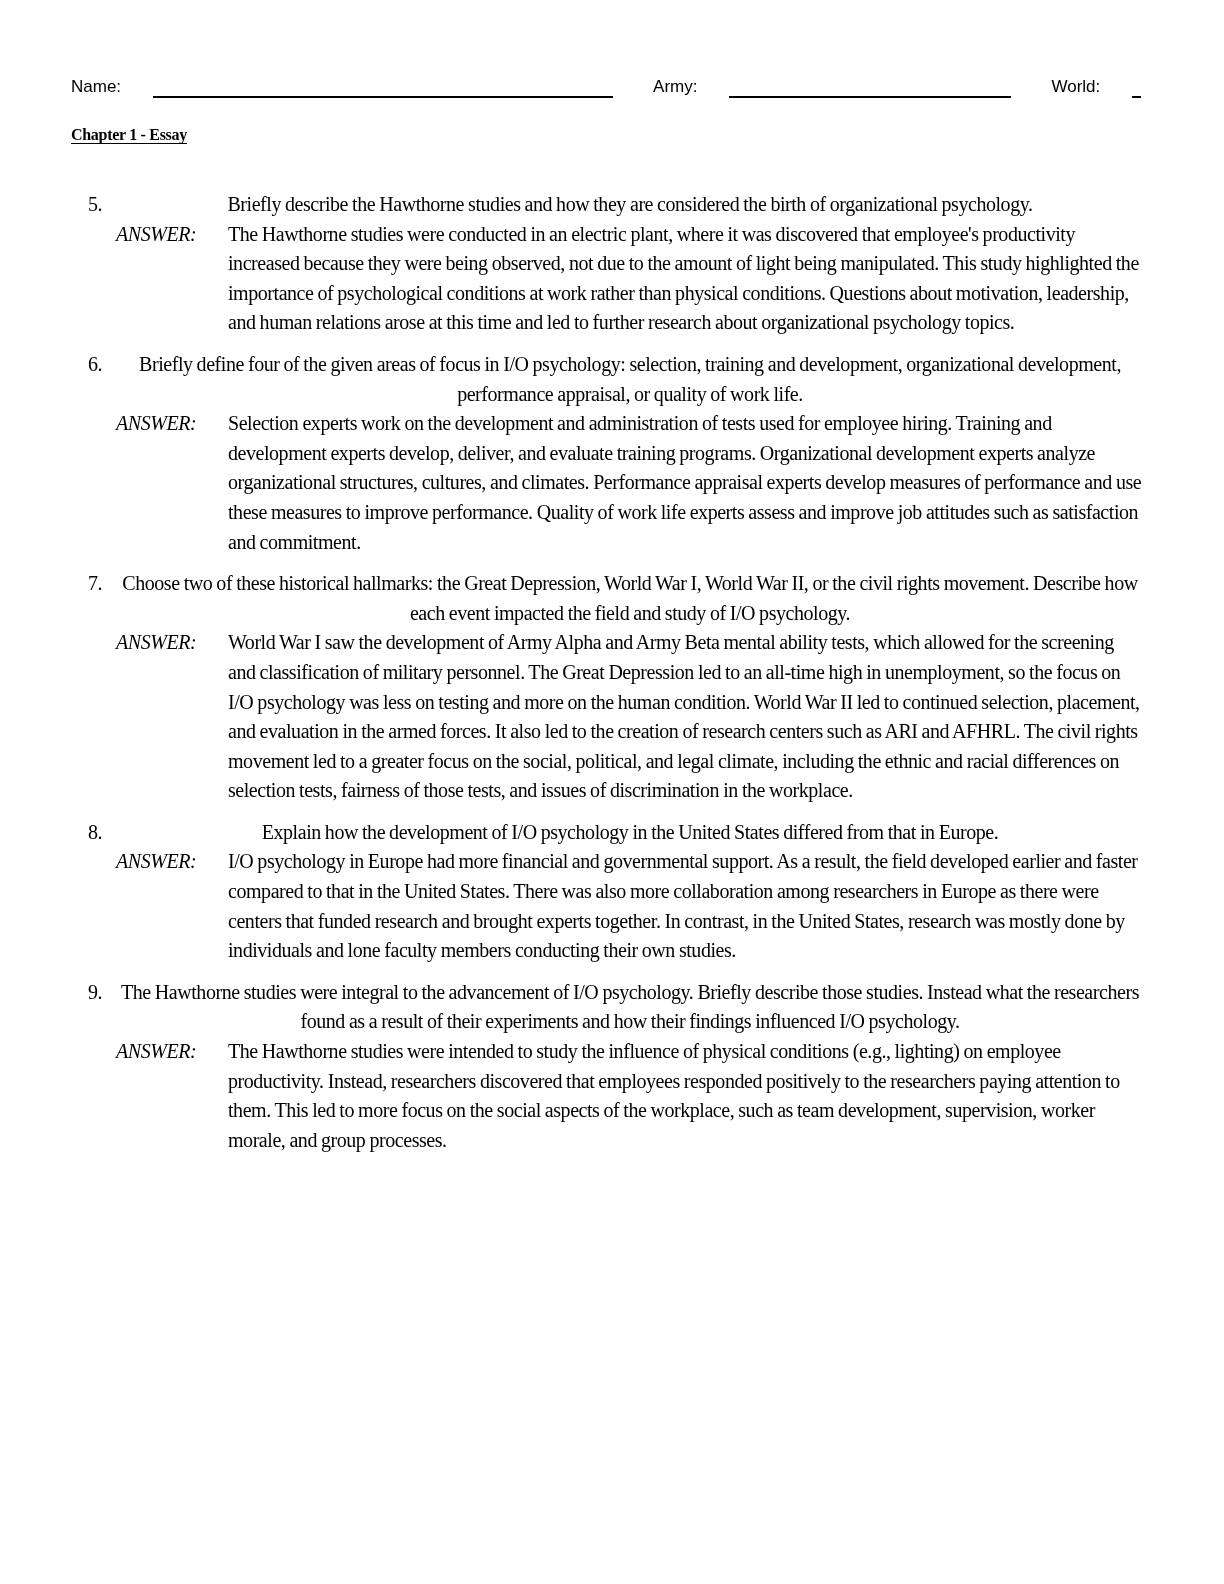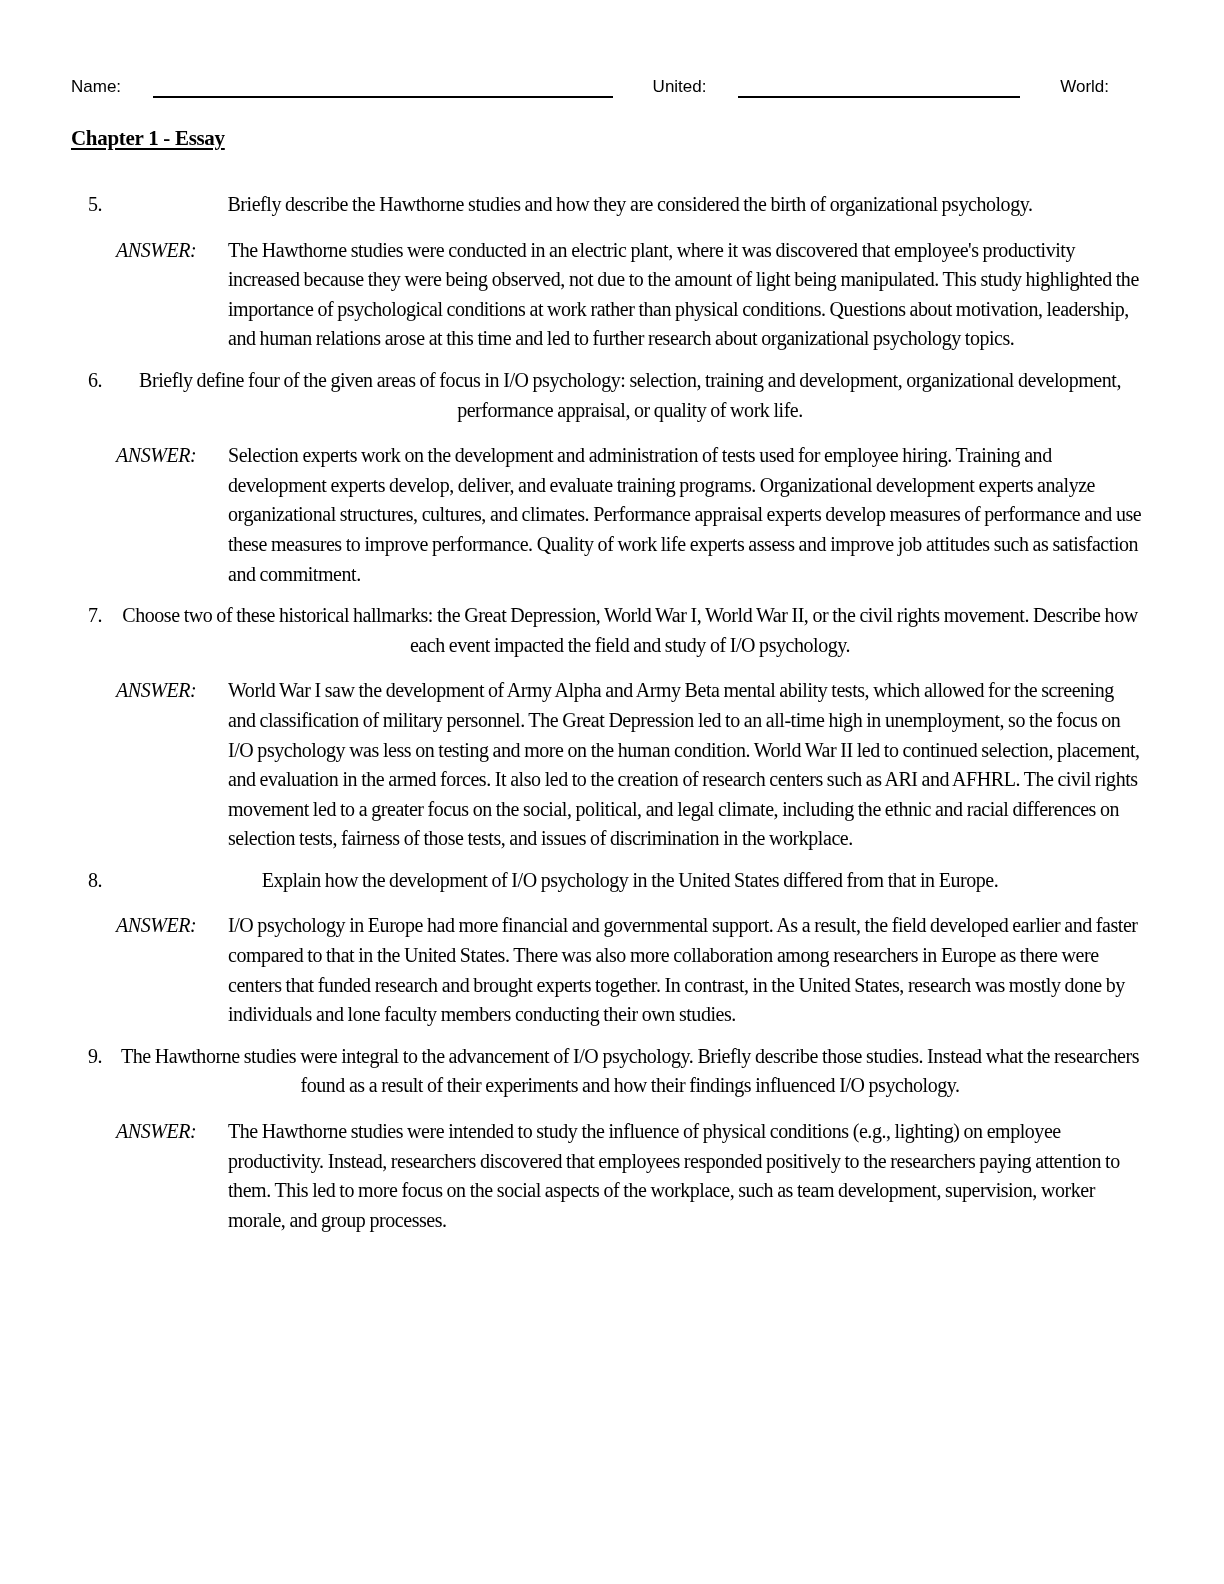--- a/index.html
+++ b/index.html
@@ -37,21 +37,21 @@
     .line-name { width: 460px; margin-right: 8px; }
     .line-class { width: 282px; margin-right: 8px; }
     .line-date { flex: 1; }
 
     .chapter-title {
       position: absolute;
       top: 126px;
       left: 71px;
       font-family: "Liberation Serif", serif;
       font-weight: bold;
-      font-size: 21px;
+      font-size: 16px;
       text-decoration: underline;
       text-underline-offset: 3px;
       letter-spacing: -0.3px;
     }
 
     .questions {
       position: absolute;
       top: 190px;
       left: 88px;
       width: 1056px;
@@ -71,39 +71,38 @@
       width: 28px;
       flex: 0 0 28px;
       text-align: left;
     }
     .q-body {
       flex: 1;
       text-align: center;
     }
     .answer {
       display: flex;
-      margin-top: 16px;
       padding-left: 28px;
     }
     .answer-label {
       flex: 0 0 112px;
       width: 112px;
       font-style: italic;
     }
     .answer-body {
       flex: 1;
     }
   </style>
 </head>
 <body>
 
 <div class="header">
   <span class="lbl">Name:</span>
   <span class="line line-name"></span>
-  <span class="lbl">United:</span>
+  <span class="lbl">Army:</span>
   <span class="line line-class"></span>
   <span class="lbl">World:</span>
   <span class="line line-date"></span>
 </div>
 
 <div class="chapter-title">Chapter 1 - Essay</div>
 
 <div class="questions">
 
   <div class="question">

